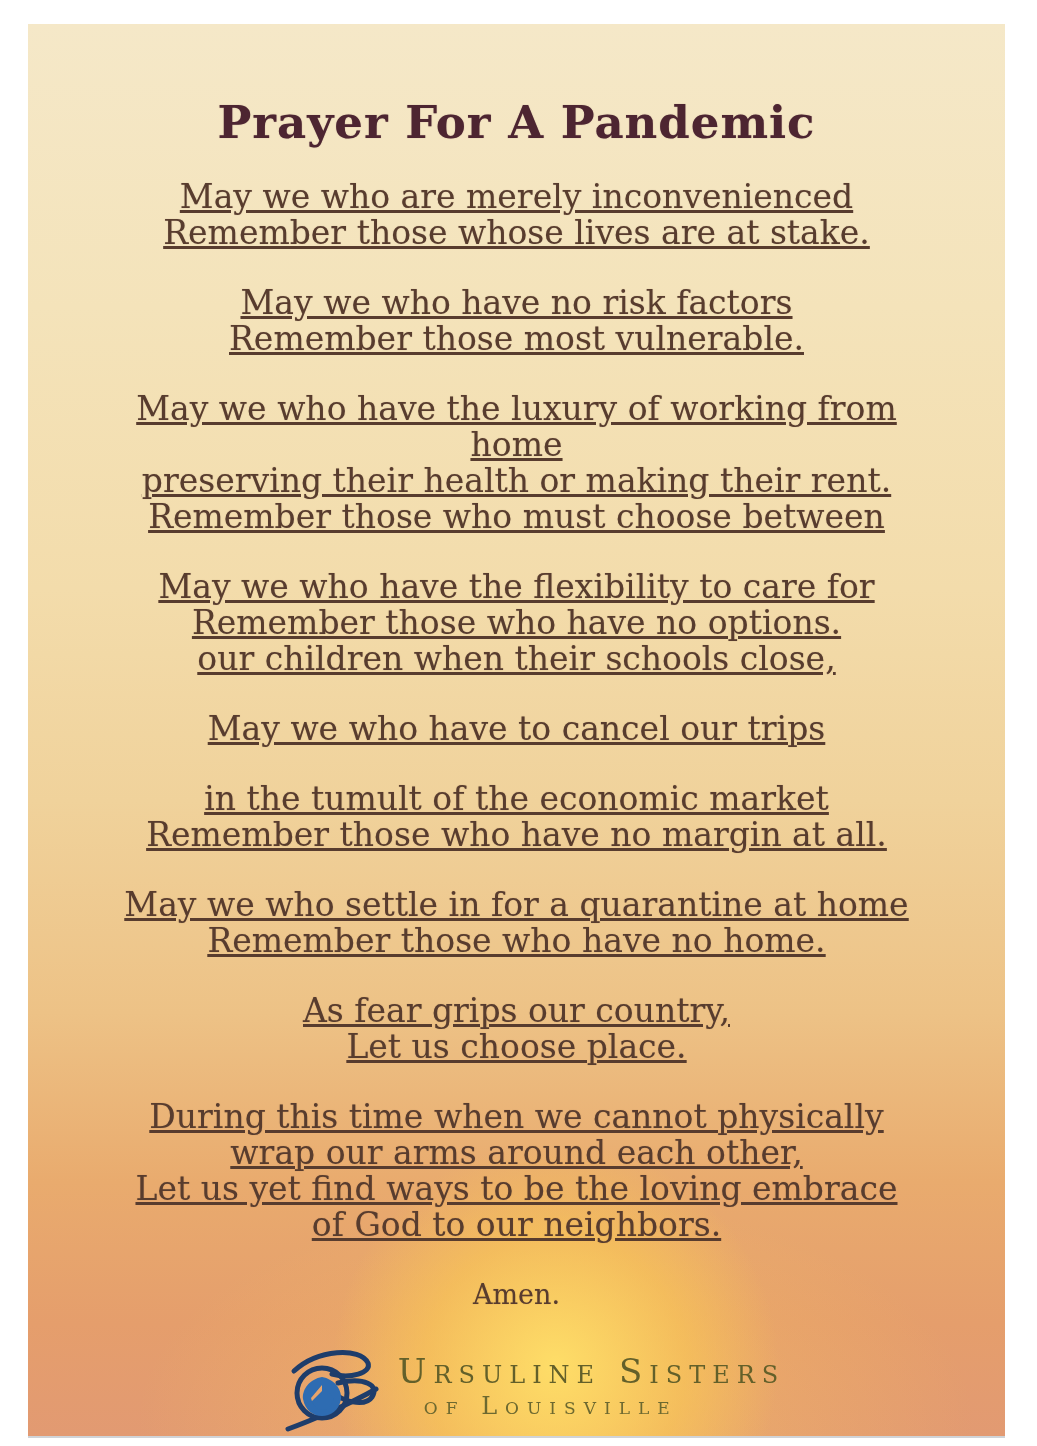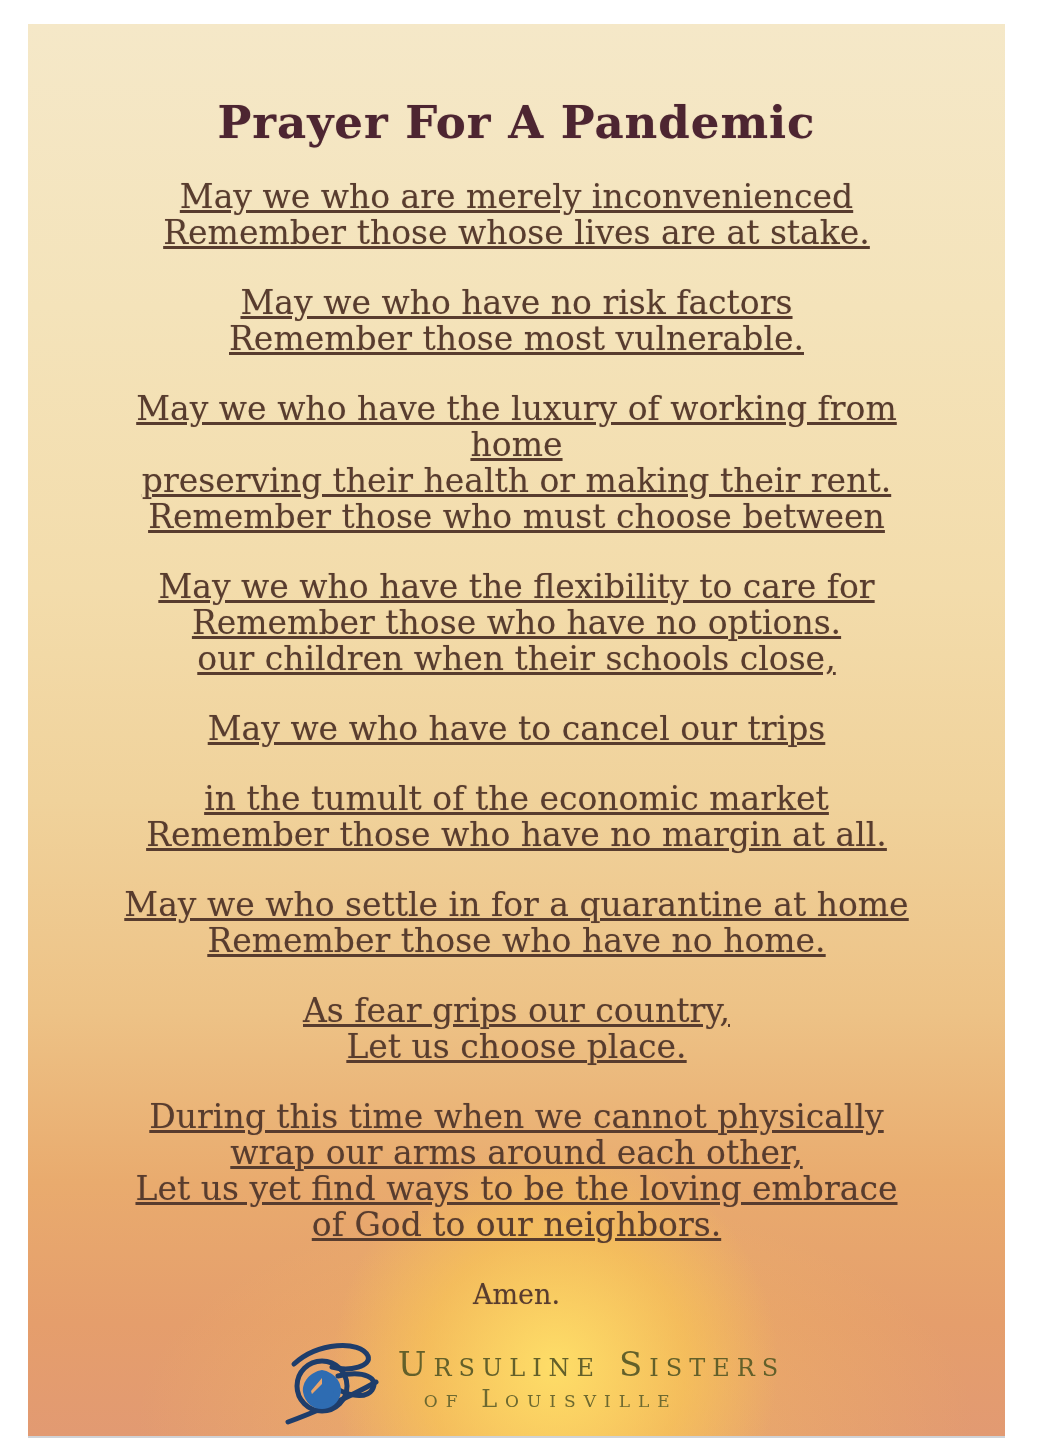--- a/index.html
+++ b/index.html
@@ -63,21 +63,21 @@
     font-size: 33px;
     line-height: 36px;
     color: #583c2e;
     text-shadow: 0 0 1px rgba(88,60,46,0.35);
     text-decoration: underline;
   }
   .amen {
     font-size: 27px;
     line-height: 36px;
     color: #583c2e;
-    margin-bottom: 21px;
+    margin-bottom: 28px;
     text-shadow: 0 0 1px rgba(88,60,46,0.35);
   }
   
   .logo-row {
     display: flex;
     align-items: center;
     justify-content: center;
     gap: 14px;
     transform: translateX(16px);
     margin-bottom: 14px;

